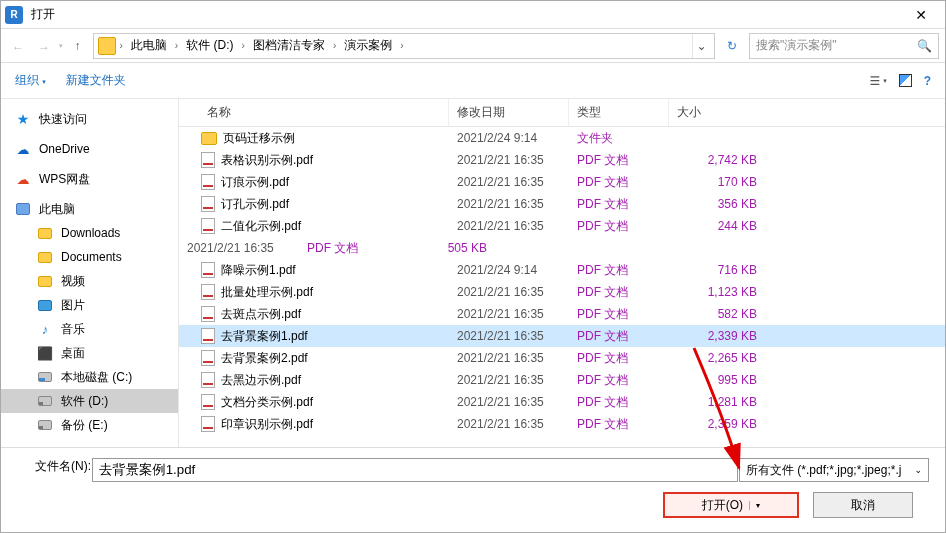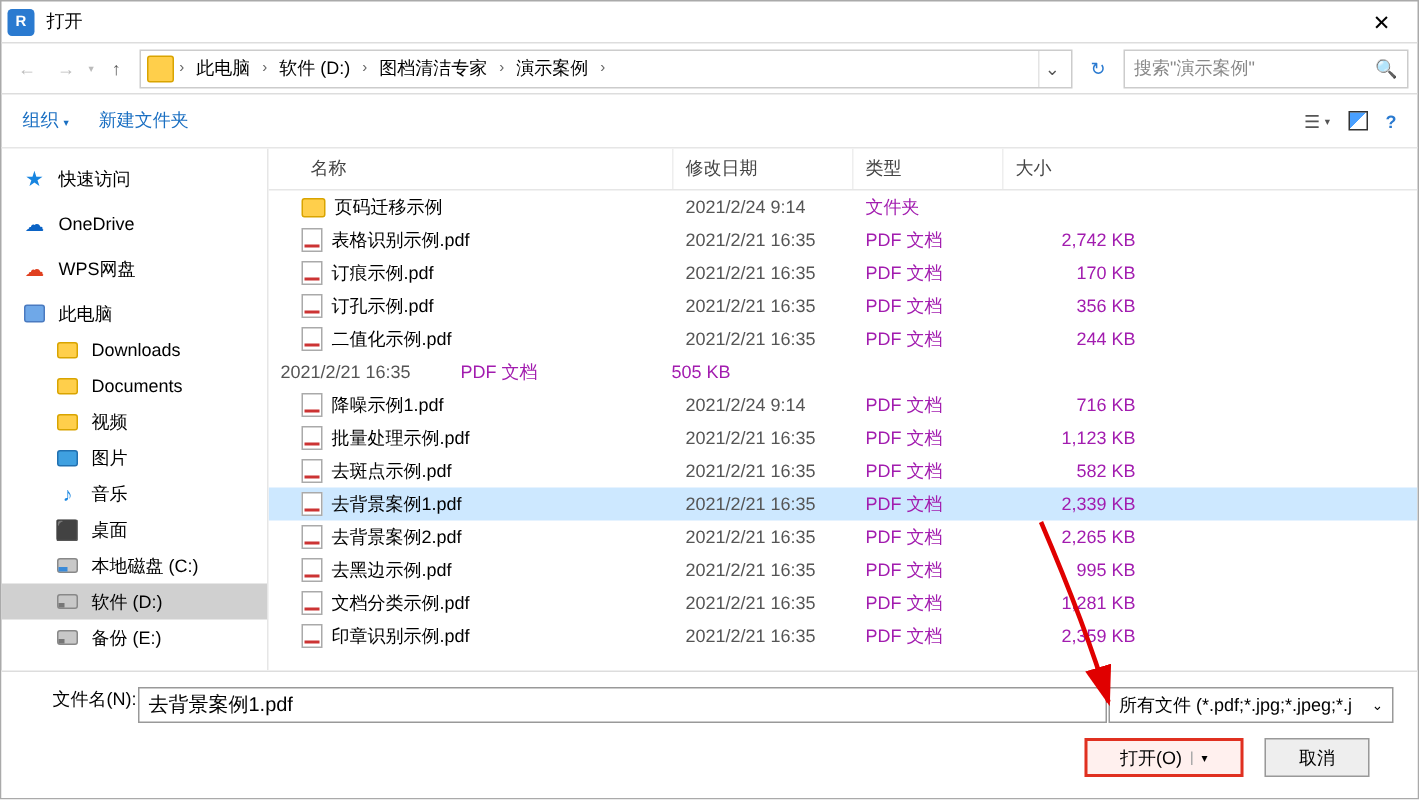--- a/index.html
+++ b/index.html
@@ -72,21 +72,21 @@
 .fi-pdf::before{content:"";position:absolute;bottom:2px;left:1px;right:1px;height:2px;background:#c33;}
 
 
 .bottom { border-top:1px solid #ddd; padding:10px 16px 14px; background:#fff; }
 .fname-row { display:flex; gap:1px; margin-bottom:10px; }
 .fname-label { width:74px; text-align:right; }
 .fname-input { flex:1; height:24px; border:1px solid #999; padding:0 6px; }
 .filter-sel { width:190px; height:24px; border:1px solid #999; display:flex; align-items:center; padding:0 6px; font-size:12px; position:relative;}
 .filter-sel .dd{margin-left:auto;font-size:9px;}
 .btn-row { display:flex; justify-content:flex-end; gap:14px; padding-right:16px;}
-.btn { height:26px; padding:0 22px; border:1px solid #999; background:#eee; display:flex; align-items:center; cursor:pointer; }
+.btn { height:26px; padding:0 37px; border:1px solid #999; background:#eee; display:flex; align-items:center; cursor:pointer; }
 .btn.primary { border:2px solid #e03020; background:#fff0ee; }
 
 
 .arrow { position:absolute; pointer-events:none; }
 </style>
 </head>
 <body>
 
 <div class="win">
 

